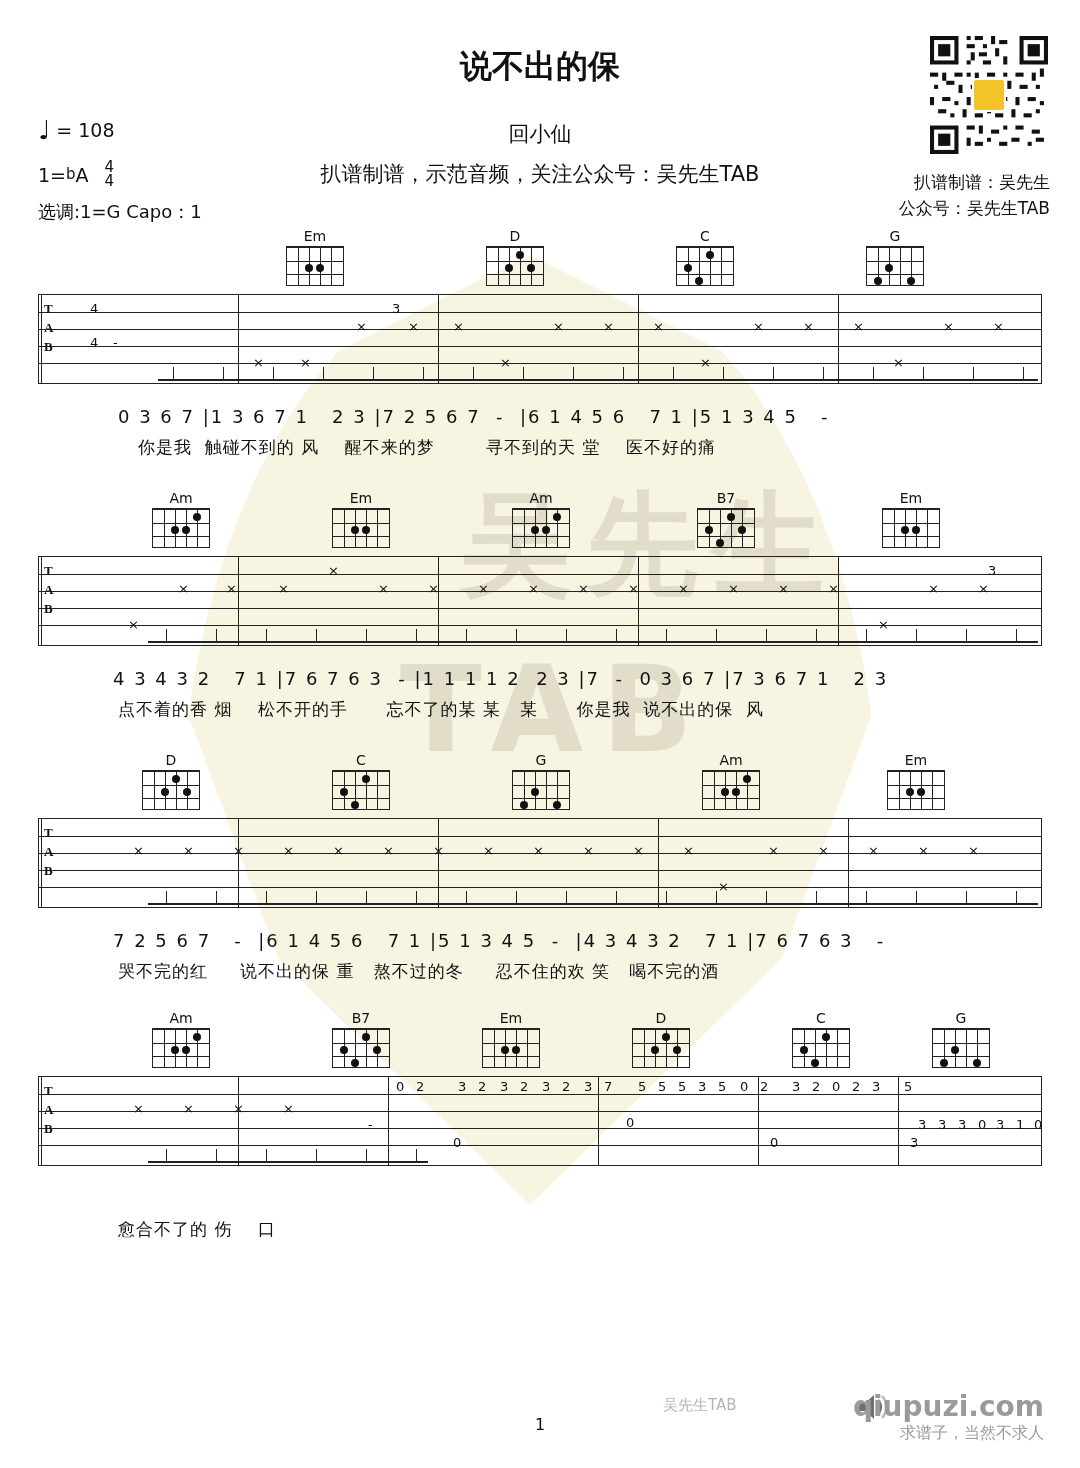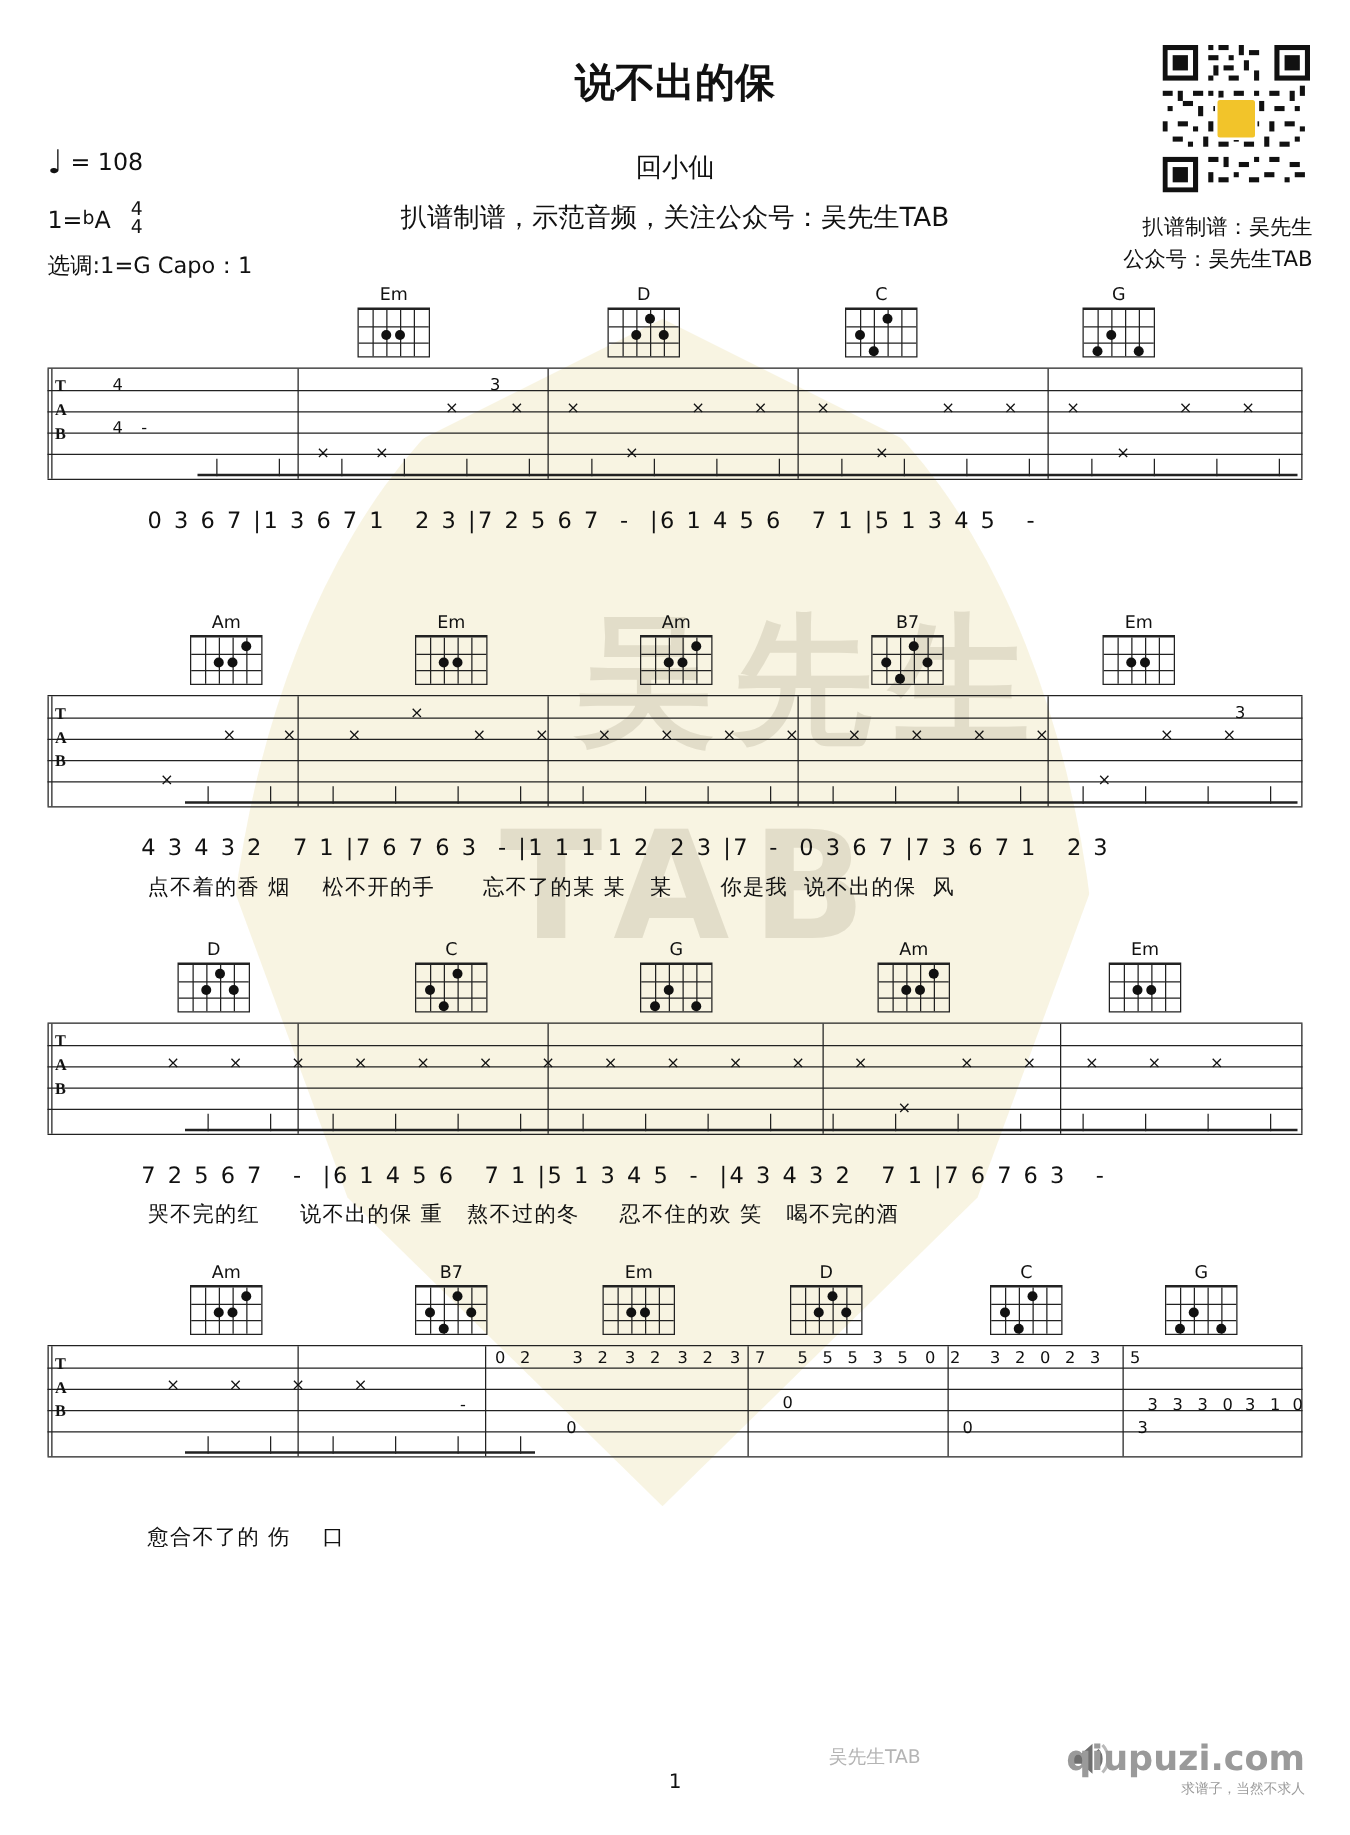--- a/index.html
+++ b/index.html
@@ -68,21 +68,21 @@
   .beam{position:absolute;height:2px;background:#222;}
 
   .lyricrow{position:relative;height:78px;}
   .numbered{position:absolute;white-space:pre;font-size:18px;font-family:"DejaVu Sans",sans-serif;letter-spacing:2px;}
   .lyrics{position:absolute;white-space:pre;font-size:17px;font-family:"DejaVu Sans",sans-serif;letter-spacing:1px;}
 
   
   .pageno{position:absolute;left:0;top:1415px;width:1080px;text-align:center;font-size:16px;font-family:"DejaVu Sans",sans-serif;}
   .brand{position:absolute;right:36px;top:1390px;text-align:right;}
   .brand .b1{font-size:28px;color:#9a9a9a;font-weight:bold;font-family:"DejaVu Sans",sans-serif;}
-  .brand .b2{font-size:11px;color:#9a9a9a;font-family:"DejaVu Sans",sans-serif;}
+  .brand .b2{font-size:16px;color:#9a9a9a;font-family:"DejaVu Sans",sans-serif;}
   .brand .wx{position:absolute;left:-190px;top:6px;font-size:15px;color:#b4b4b4;font-family:"DejaVu Sans",sans-serif;}
   .speaker{position:absolute;right:190px;top:1392px;width:34px;height:30px;}
 </style>
 </head>
 <body>
 
 <div class="page">
 
   <div class="wm-pick"></div>
   <div class="wm-text wm-wu">吴先生</div>
@@ -308,20 +308,21 @@
         <div class="stem" style="left:735px;top:72px;height:14px"></div>
         <div class="stem" style="left:785px;top:72px;height:14px"></div>
         <div class="stem" style="left:835px;top:72px;height:14px"></div>
         <div class="stem" style="left:885px;top:72px;height:14px"></div>
         <div class="stem" style="left:935px;top:72px;height:14px"></div>
         <div class="stem" style="left:985px;top:72px;height:14px"></div>
       </div>
 
       <div class="lyricrow">
         <div class="numbered" style="left:80px;top:22px;">0 3 6 7 |1 3 6 7 1   2 3 |7 2 5 6 7  -  |6 1 4 5 6   7 1 |5 1 3 4 5   -</div>
+        <div class="lyrics" style="left:100px;top:52px;">你是我  触碰不到的 风    醒不来的梦        寻不到的天 堂    医不好的痛</div>
       </div>
     </div>
 
     <div class="system" style="top:490px;">
       <div class="chords">
         <div class="chordbox" style="left:110px;">
           <div class="cname">Am</div>
           <div class="grid">
             <div class="v" style="left:11px"></div>
               <div class="v" style="left:22px"></div>

